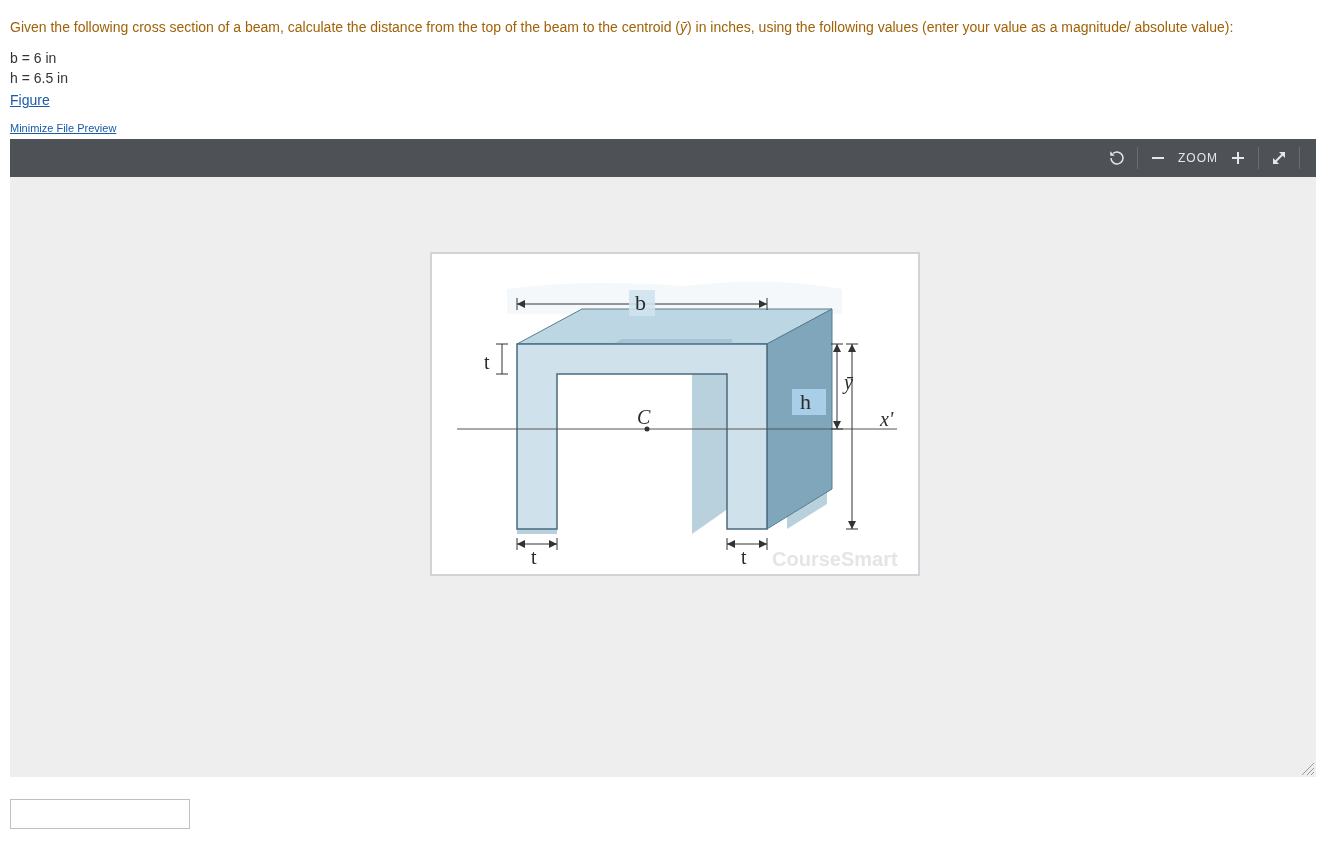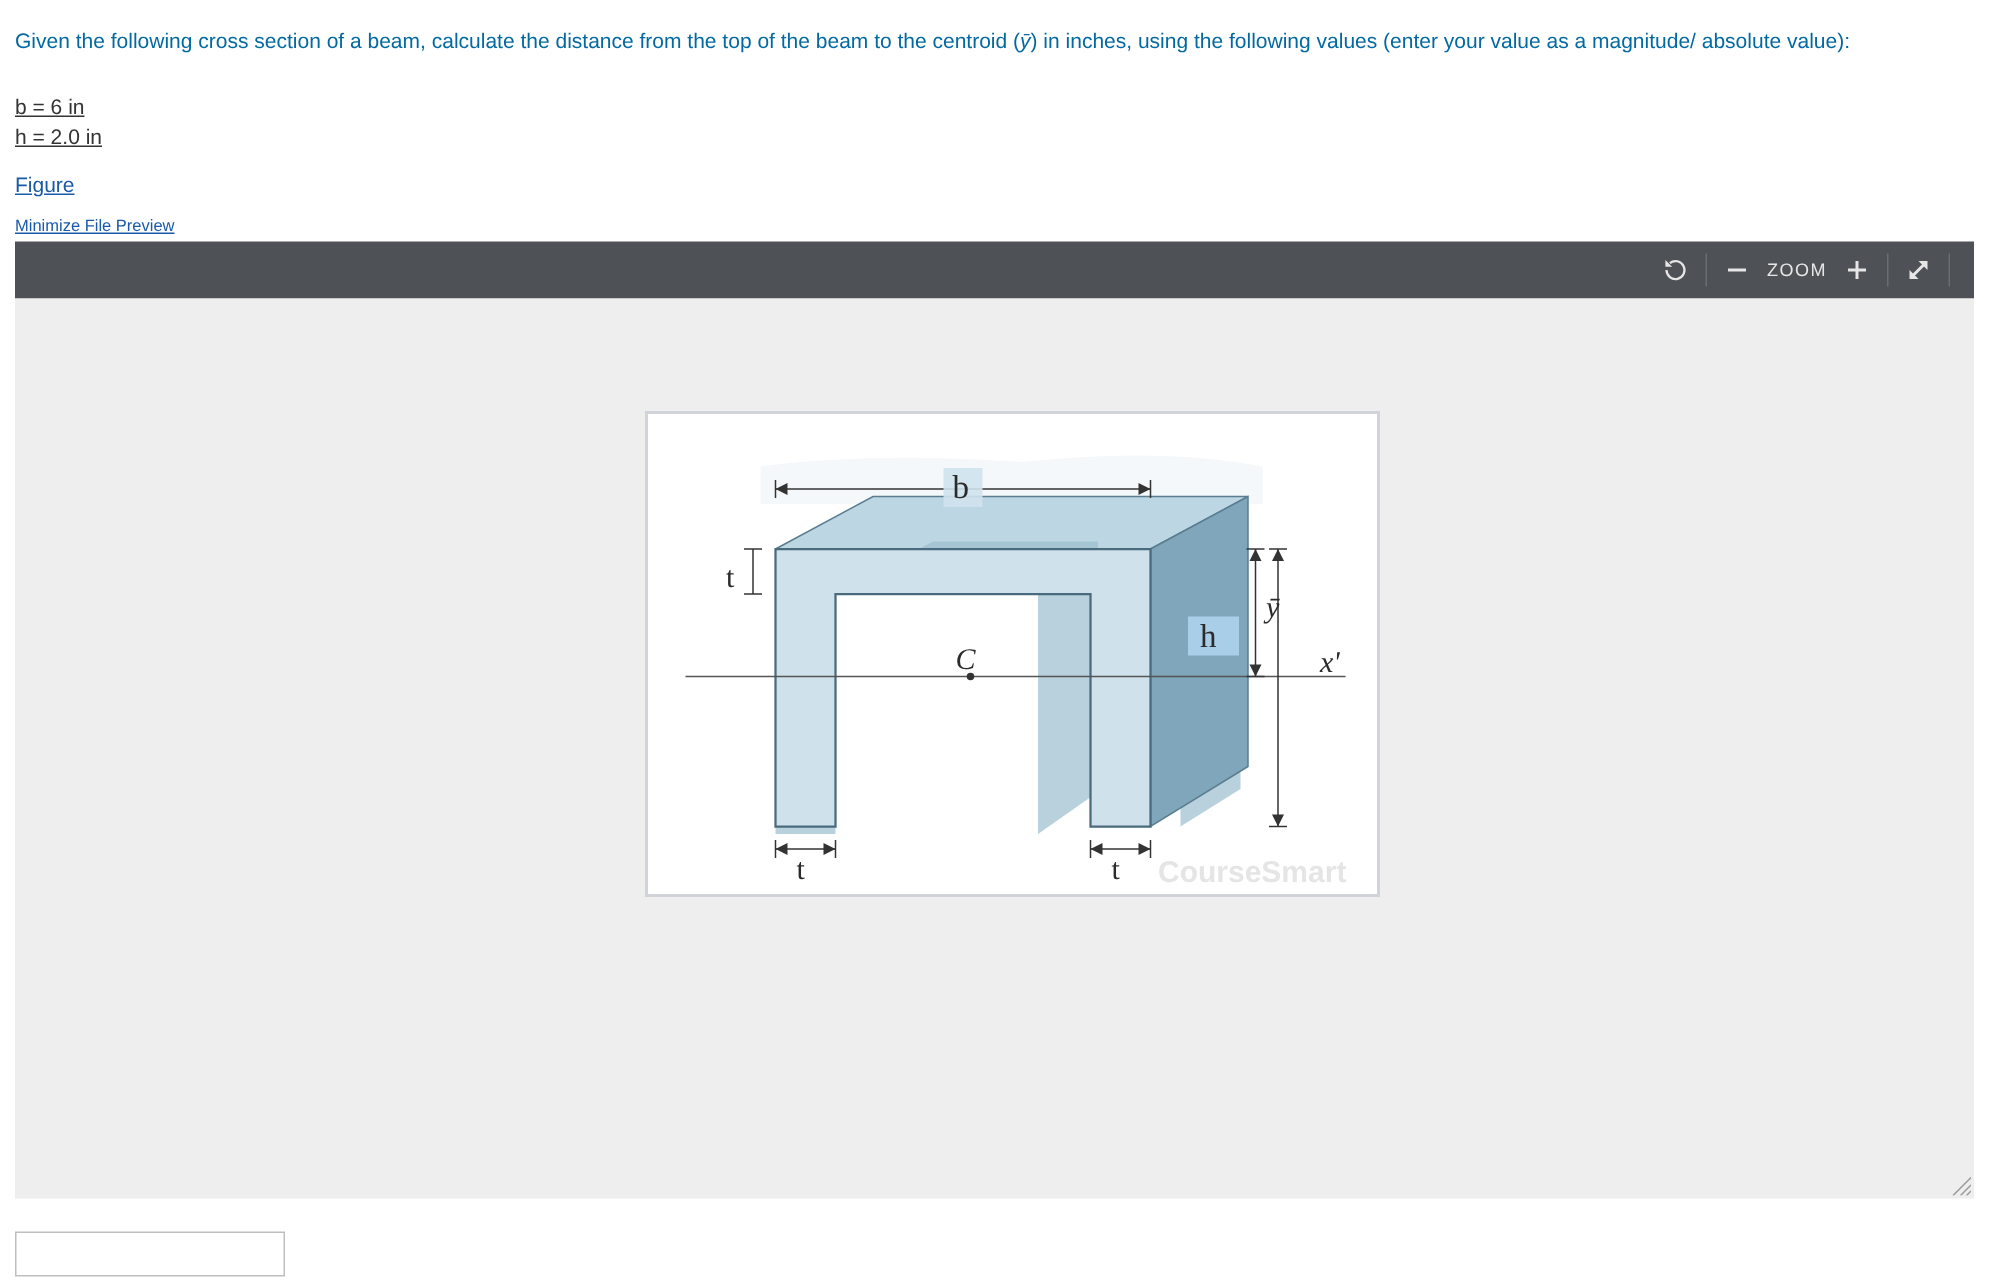--- a/index.html
+++ b/index.html
@@ -4,23 +4,23 @@
 <style>
   * { box-sizing: border-box; margin: 0; padding: 0; }
   body {
     font-family: "Helvetica Neue", Arial, sans-serif;
     font-size: 14px;
     color: #333;
     background: #fff;
     padding: 10px;
     width: 1326px;
   }
-  .question-text { margin: 8px 0 23px 0; line-height: 1.4; color:#0369a1; }
+  .question-text { margin: 8px 0 10px 0; line-height: 1.4; color:#a16207; }
   .question-text .ybar { font-style: italic; position: relative; }
-  .given-values { margin: 6px 0 10px 0; text-decoration: underline; }
+  .given-values { margin: 6px 0 0 0; }
   .given-values div { line-height: 1.45; }
   .figure-link { color: #1a5aa8; display:inline-block; margin-top:4px;}
   .minimize-link { color: #1a5aa8; text-decoration: underline; font-size:11px; display:inline-block; margin-top:14px;}
   .preview-wrap { margin-top: 4px; position: relative; }
   .toolbar {
     background: #4e5156;
     height: 38px;
     display: flex;
     align-items: center;
     justify-content: flex-end;
@@ -66,21 +66,21 @@
 
 
 
 <p class="question-text">
   <span>Given the following cross section of a beam, calculate the distance from the top of the beam to the centroid (</span><span class="ybar">ȳ</span><span>) in inches, using the following values (enter your value as a magnitude/ absolute value):</span>
 </p>
 
 
 <div class="given-values">
   <div>b = 6 in</div>
-  <div>h = 2.0 in</div>
+  <div>h = 6.5 in</div>
 </div>
 
 
 <a href="#" class="figure-link">Figure</a><br>
 <a href="#" class="minimize-link">Minimize File Preview</a>
 
 
 <div class="preview-wrap">
   <div class="toolbar">
     <div class="tb-btn">

